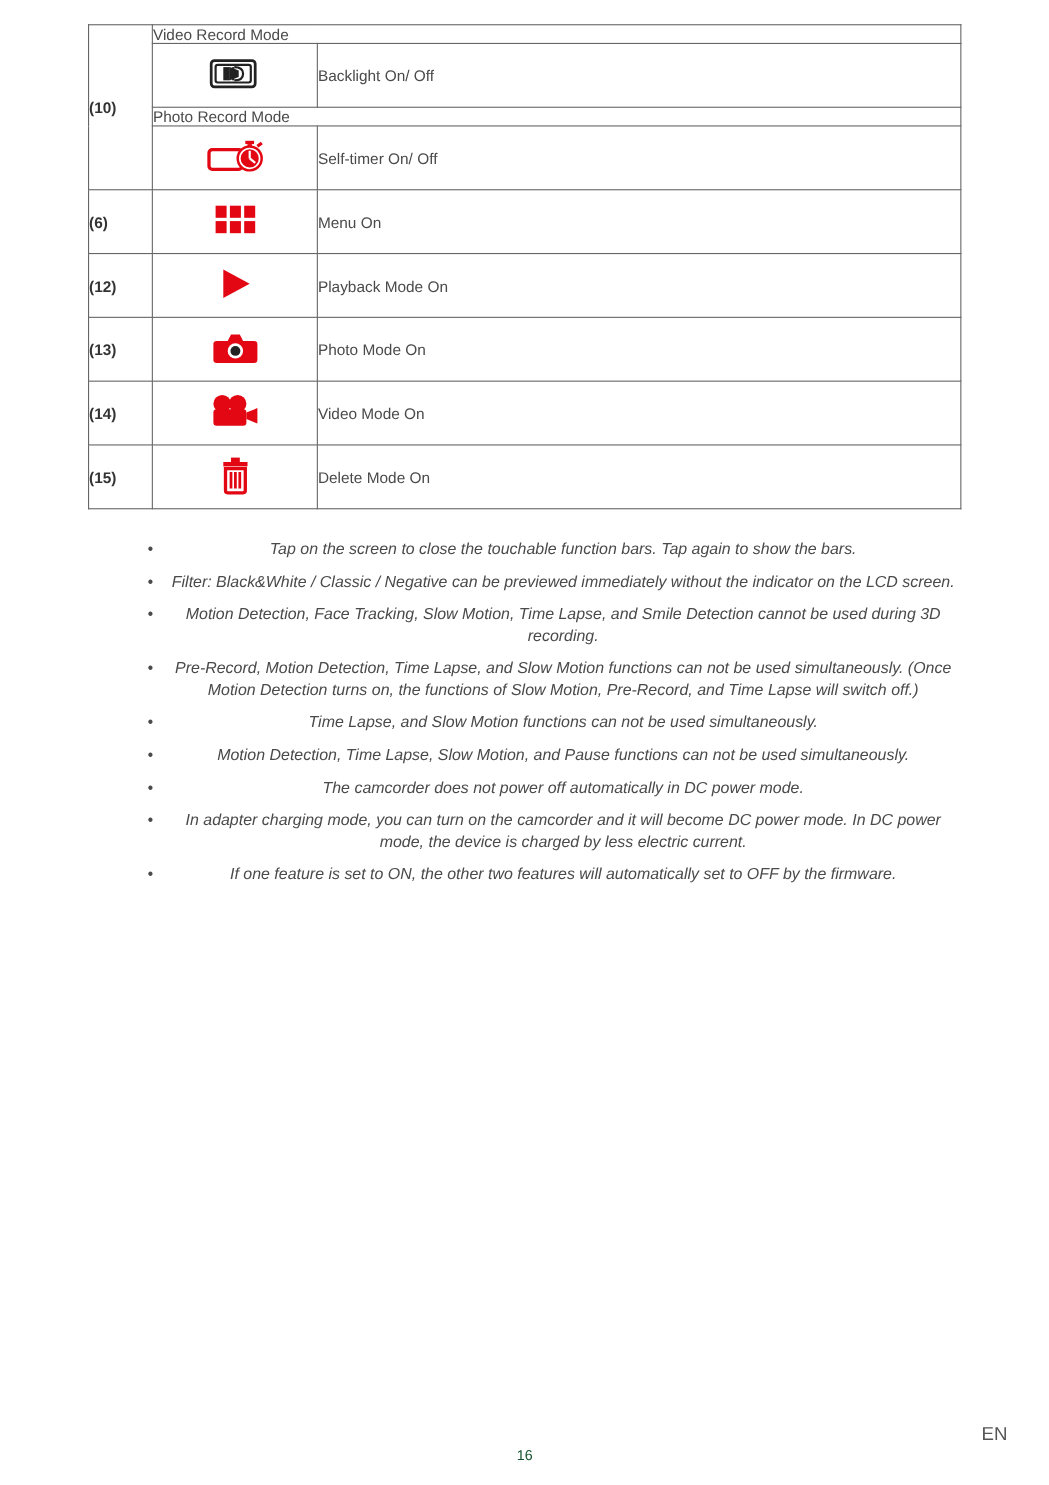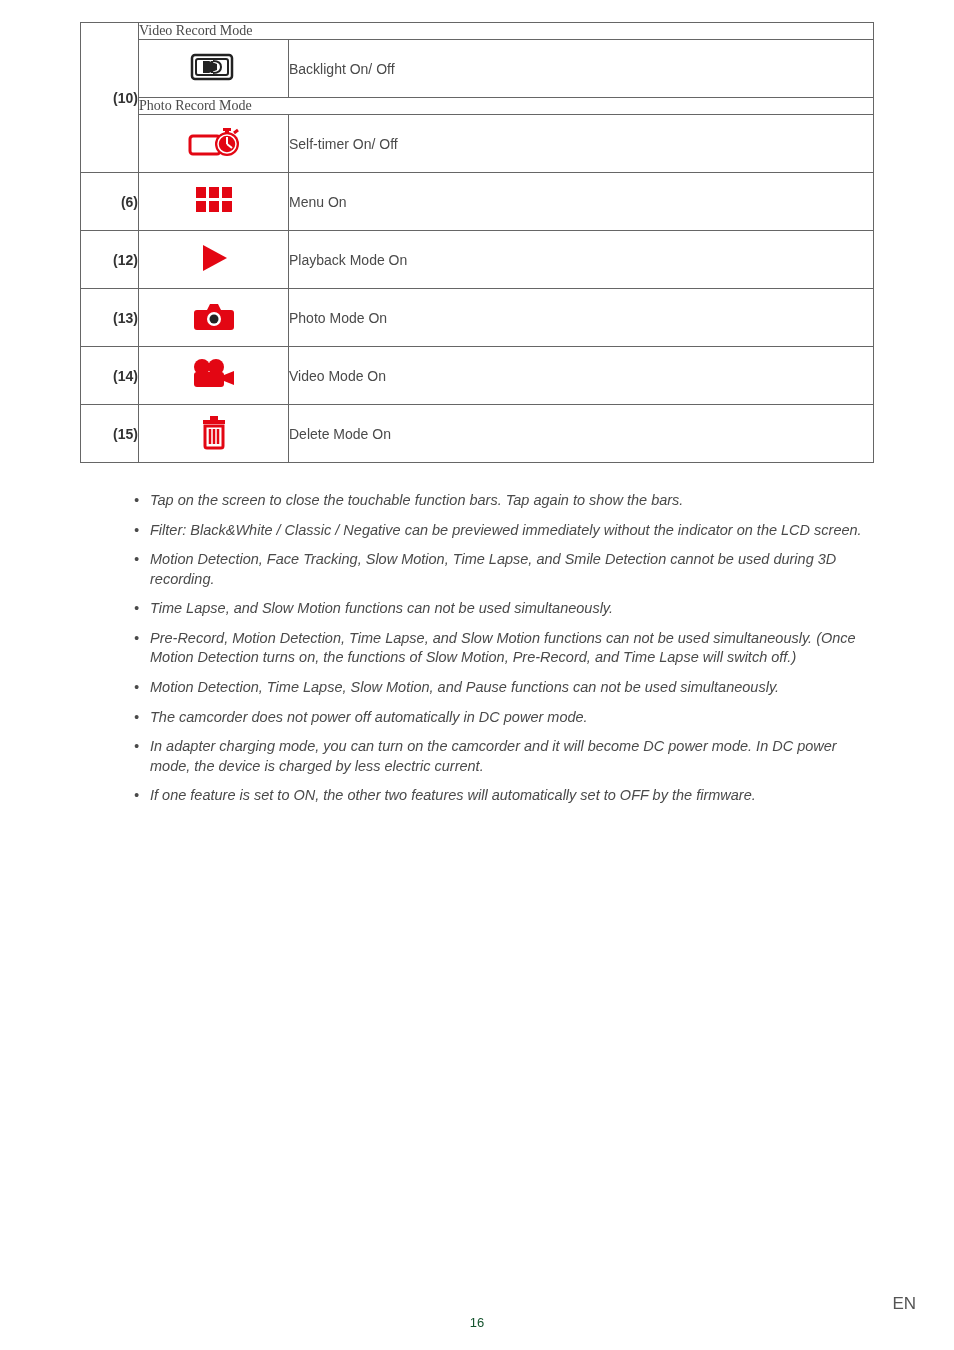--- a/index.html
+++ b/index.html
@@ -19,29 +19,28 @@
     width: 100%;
     border-collapse: collapse;
   }
   table.icon-table td {
     border: 1px solid #666;
     padding: 0;
     vertical-align: middle;
   }
   td.num-cell {
     width: 58px;
-    text-align: right;
+    text-align: left;
     font-weight: bold;
     font-size: 14px;
     color: #333;
   }
   td.mode-header {
     padding: 10px 12px;
     font-size: 14px;
-    font-family: Liberation Serif, serif;
   }
   td.icon-cell {
     width: 150px;
     height: 58px;
     text-align: center;
     vertical-align: middle;
   }
   td.desc-cell {
     padding: 0 12px;
     font-size: 14px;
@@ -72,20 +71,21 @@
     margin-top: 4px;
   }
   .note-list li {
     position: relative;
     font-style: italic;
     font-size: 14.5px;
     line-height: 1.35;
     margin-bottom: 10px;
     color: #4a4a4a;
     padding-left: 16px;
+    text-align: center;
   }
   .note-list li::before {
     content: "•";
     position: absolute;
     left: 0;
     top: 0;
   }
   .page-num {
     position: absolute;
     bottom: 20px;
@@ -226,22 +226,22 @@
         <td class="desc-cell">Delete Mode On</td>
       </tr>
     </tbody>
   </table>
 
   <div class="note-block">
     <ul class="note-list">
       <li>Tap on the screen to close the touchable function bars. Tap again to show the bars.</li>
       <li>Filter: Black&amp;White / Classic / Negative can be previewed immediately without the indicator on the LCD screen.</li>
       <li>Motion Detection, Face Tracking, Slow Motion, Time Lapse, and Smile Detection cannot be used during 3D recording.</li>
+      <li>Pre-Record, Motion Detection, Time Lapse, and Slow Motion functions can not be used simultaneously. (Once Motion Detection turns on, the functions of Slow Motion, Pre-Record, and Time Lapse will switch off.)</li>
       <li>Time Lapse, and Slow Motion functions can not be used simultaneously.</li>
-      <li>Pre-Record, Motion Detection, Time Lapse, and Slow Motion functions can not be used simultaneously. (Once Motion Detection turns on, the functions of Slow Motion, Pre-Record, and Time Lapse will switch off.)</li>
       <li>Motion Detection, Time Lapse, Slow Motion, and Pause functions can not be used simultaneously.</li>
       <li>The camcorder does not power off automatically in DC power mode.</li>
       <li>In adapter charging mode, you can turn on the camcorder and it will become DC power mode. In DC power mode, the device is charged by less electric current.</li>
       <li>If one feature is set to ON, the other two features will automatically set to OFF by the firmware.</li>
     </ul>
   </div>
 </div>
 
 <div class="page-num">16</div>
 <div class="lang">EN</div>

